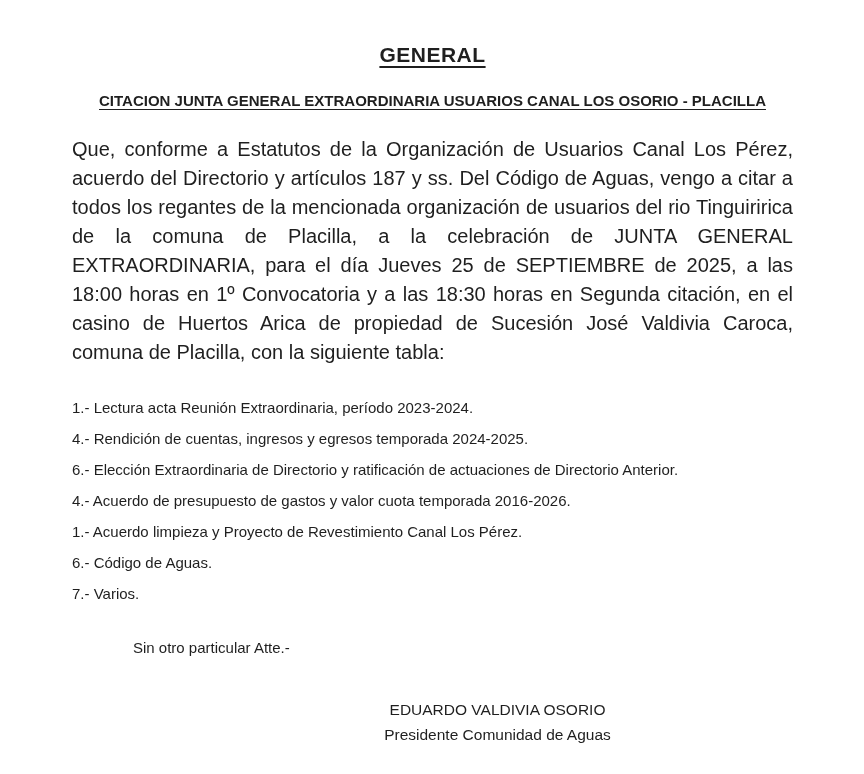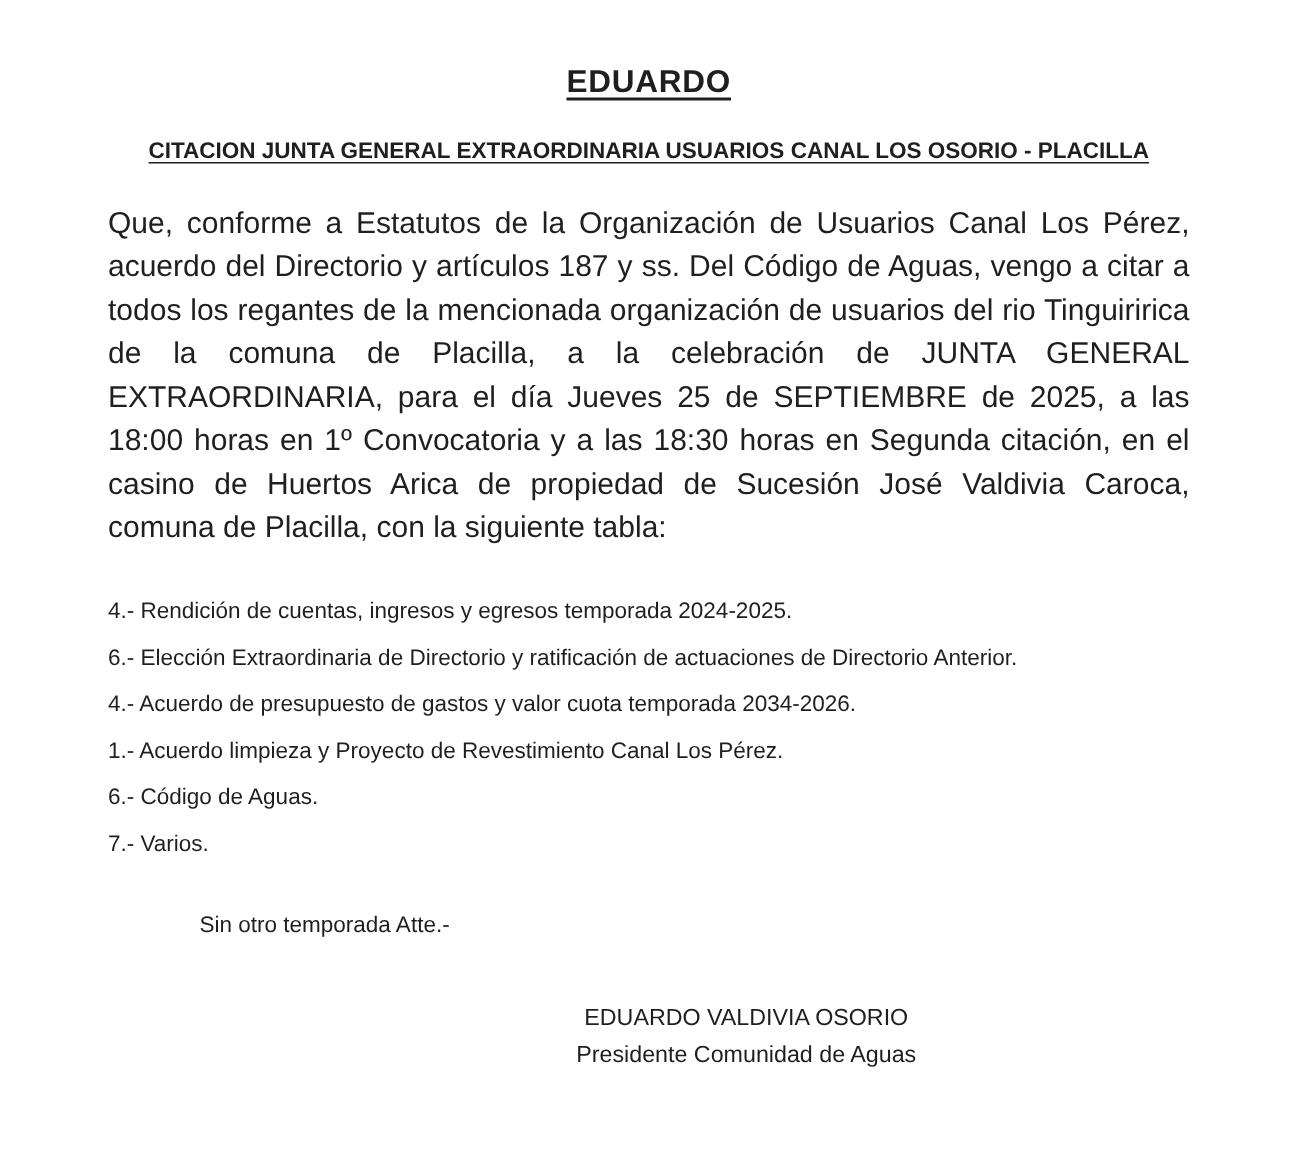--- a/index.html
+++ b/index.html
@@ -60,35 +60,36 @@
     font-weight: normal;
     font-size: 15.5px;
     line-height: 25px;
   }
 </style>
 </head>
 <body>
 
 <div class="page">
 
-  <h1 class="doc-title">EDUARDO</h1>
+  <h1 class="doc-title">GENERAL</h1>
 
   <h2 class="doc-subtitle">CITACION JUNTA GENERAL EXTRAORDINARIA USUARIOS CANAL LOS OSORIO - PLACILLA</h2>
 
   <p class="body-paragraph">Que, conforme a Estatutos de la Organización de Usuarios Canal Los Pérez, acuerdo del Directorio y artículos 187 y ss. Del Código de Aguas, vengo a citar a todos los regantes de la mencionada organización de usuarios del rio Tinguiririca de la comuna de Placilla, a la celebración de JUNTA GENERAL EXTRAORDINARIA, para el día Jueves 25 de SEPTIEMBRE de 2025, a las 18:00 horas en 1º Convocatoria y a las 18:30 horas en Segunda citación, en el casino de Huertos Arica de propiedad de Sucesión José Valdivia Caroca, comuna de Placilla, con la siguiente tabla:</p>
 
   <div class="agenda-list">
+    <div class="agenda-item">1.- Lectura acta Reunión Extraordinaria, período 2023-2024.</div>
     <div class="agenda-item">4.- Rendición de cuentas, ingresos y egresos temporada 2024-2025.</div>
     <div class="agenda-item">6.- Elección Extraordinaria de Directorio y ratificación de actuaciones de Directorio Anterior.</div>
-    <div class="agenda-item">4.- Acuerdo de presupuesto de gastos y valor cuota temporada 2034-2026.</div>
+    <div class="agenda-item">4.- Acuerdo de presupuesto de gastos y valor cuota temporada 2016-2026.</div>
     <div class="agenda-item">1.- Acuerdo limpieza y Proyecto de Revestimiento Canal Los Pérez.</div>
     <div class="agenda-item">6.- Código de Aguas.</div>
     <div class="agenda-item">7.- Varios.</div>
   </div>
 
-  <div class="closing-line">Sin otro temporada Atte.-</div>
+  <div class="closing-line">Sin otro particular Atte.-</div>
 
   <div class="signature-block">
     <div>EDUARDO VALDIVIA OSORIO</div>
     <div>Presidente Comunidad de Aguas</div>
   </div>
 
 </div>
 
 </body></html>

